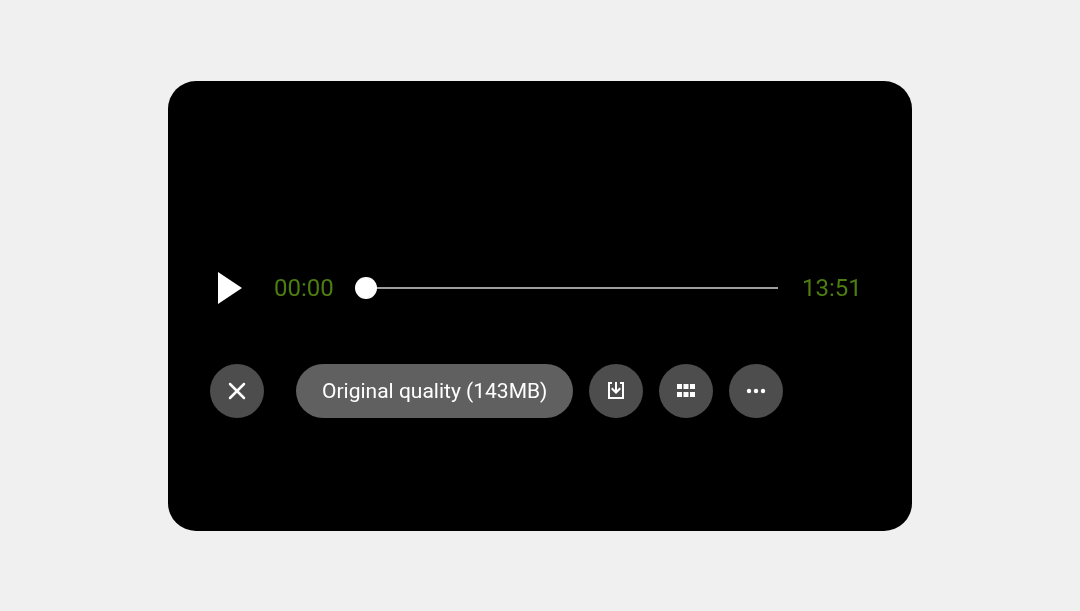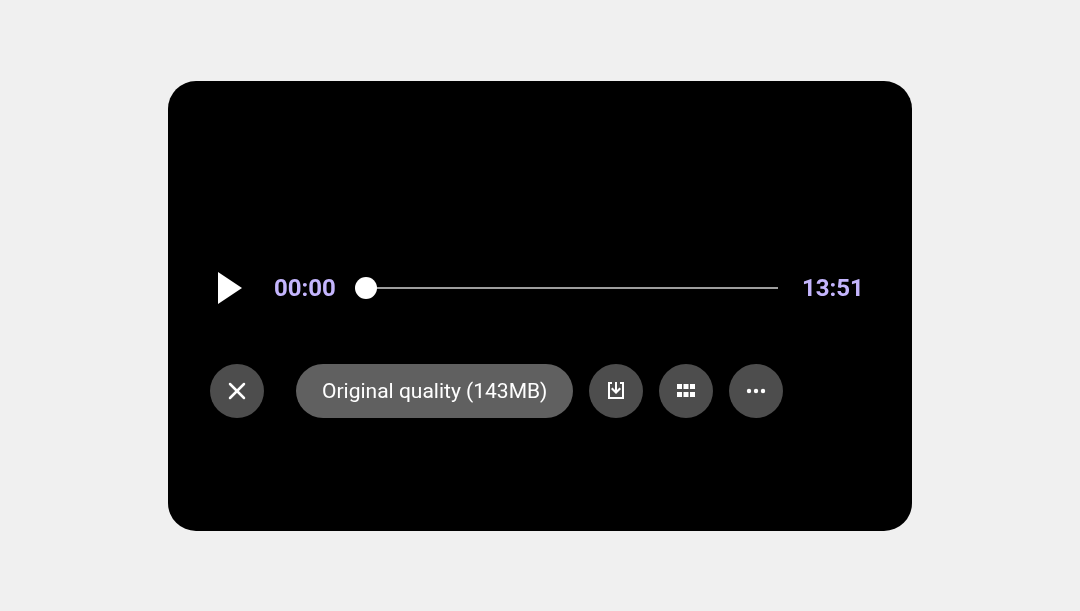--- a/index.html
+++ b/index.html
@@ -46,23 +46,23 @@
       justify-content: center;
       cursor: pointer;
     }
     
     .play-button svg {
       width: 28px;
       height: 32px;
     }
     
     .time-text {
-      color: #c4b5fd;
+      color: #4d7c0f;
       font-size: 24px;
-      font-weight: 700;
+      font-weight: 400;
       min-width: 68px;
     }
     
     .progress-bar {
       flex: 1;
       height: 20px;
       position: relative;
       display: flex;
       align-items: center;
       cursor: pointer;

